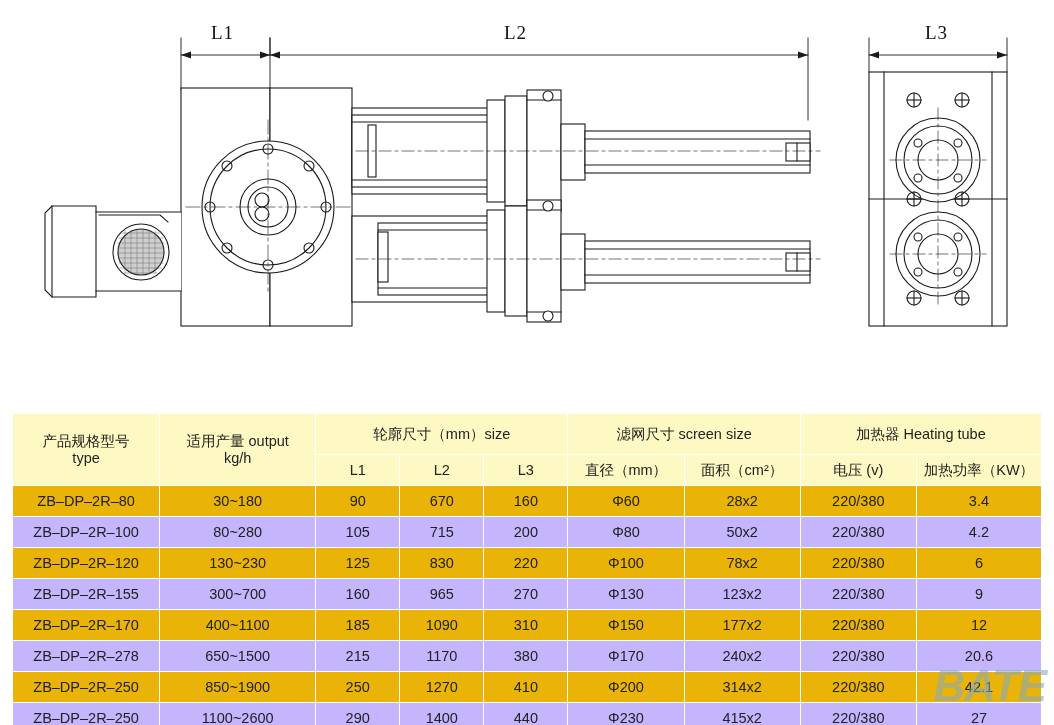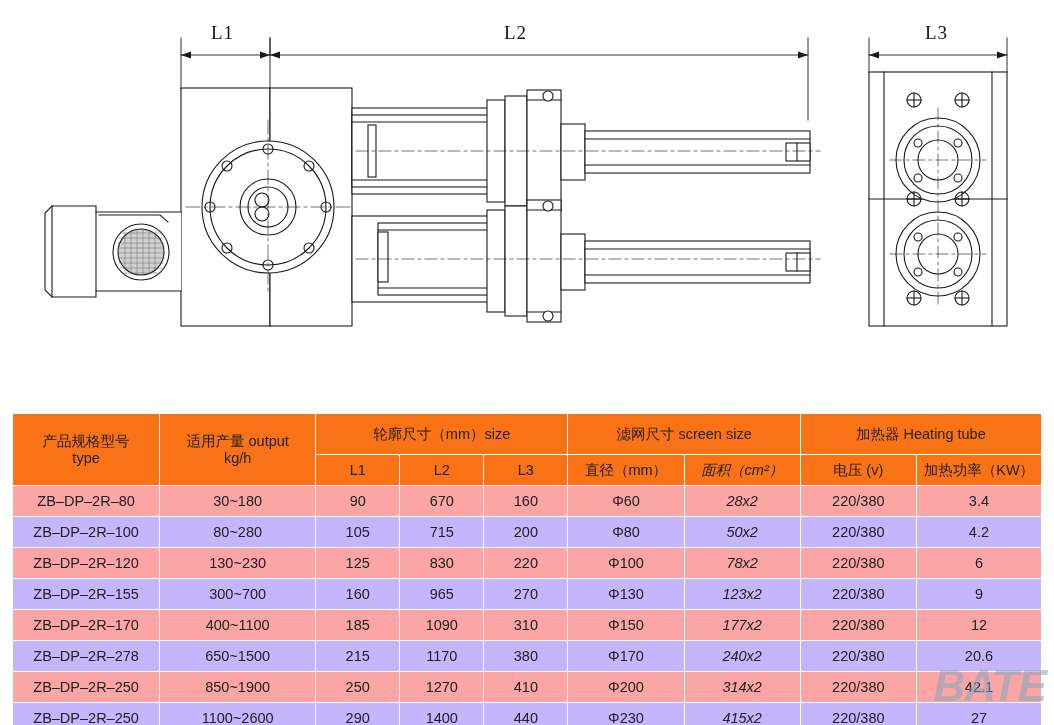--- a/index.html
+++ b/index.html
@@ -32,34 +32,34 @@
   #spec-table th, #spec-table td{
     border:1px solid #ffffff;
     text-align:center;
     padding:0;
     height:30px;
     line-height:1.15;
     font-weight:normal;
     color:#222;
   }
   #spec-table thead th{
-    background:#f97316;
+    background:#fef9c3;
     font-weight:normal;
     font-size:14.5px;
   }
   #spec-table thead tr.head-top th{height:40px;}
   #spec-table thead tr.head-sub th{height:30px;}
-  #spec-table tbody tr.odd td{background:#fca5a5;}
+  #spec-table tbody tr.odd td{background:#eab308;}
   #spec-table tbody tr.even td{background:#c4b5fd;}
   #spec-table tbody td{height:30px;}
   .col-type{width:132px;}
   .col-out{width:140px;}
   .col-l{width:75px;}
   .col-dia{width:104px;}
-  .col-area{width:104px;font-style:italic;}
+  .col-area{width:104px;}
   .col-volt{width:104px;margin-left:16px;}
   .col-pow{width:112px;}
   
   #watermark{
     position:absolute;
     right:8px;bottom:14px;
     font-size:44px;
     font-weight:bold;
     font-style:italic;
     color:#9fb8c9;

